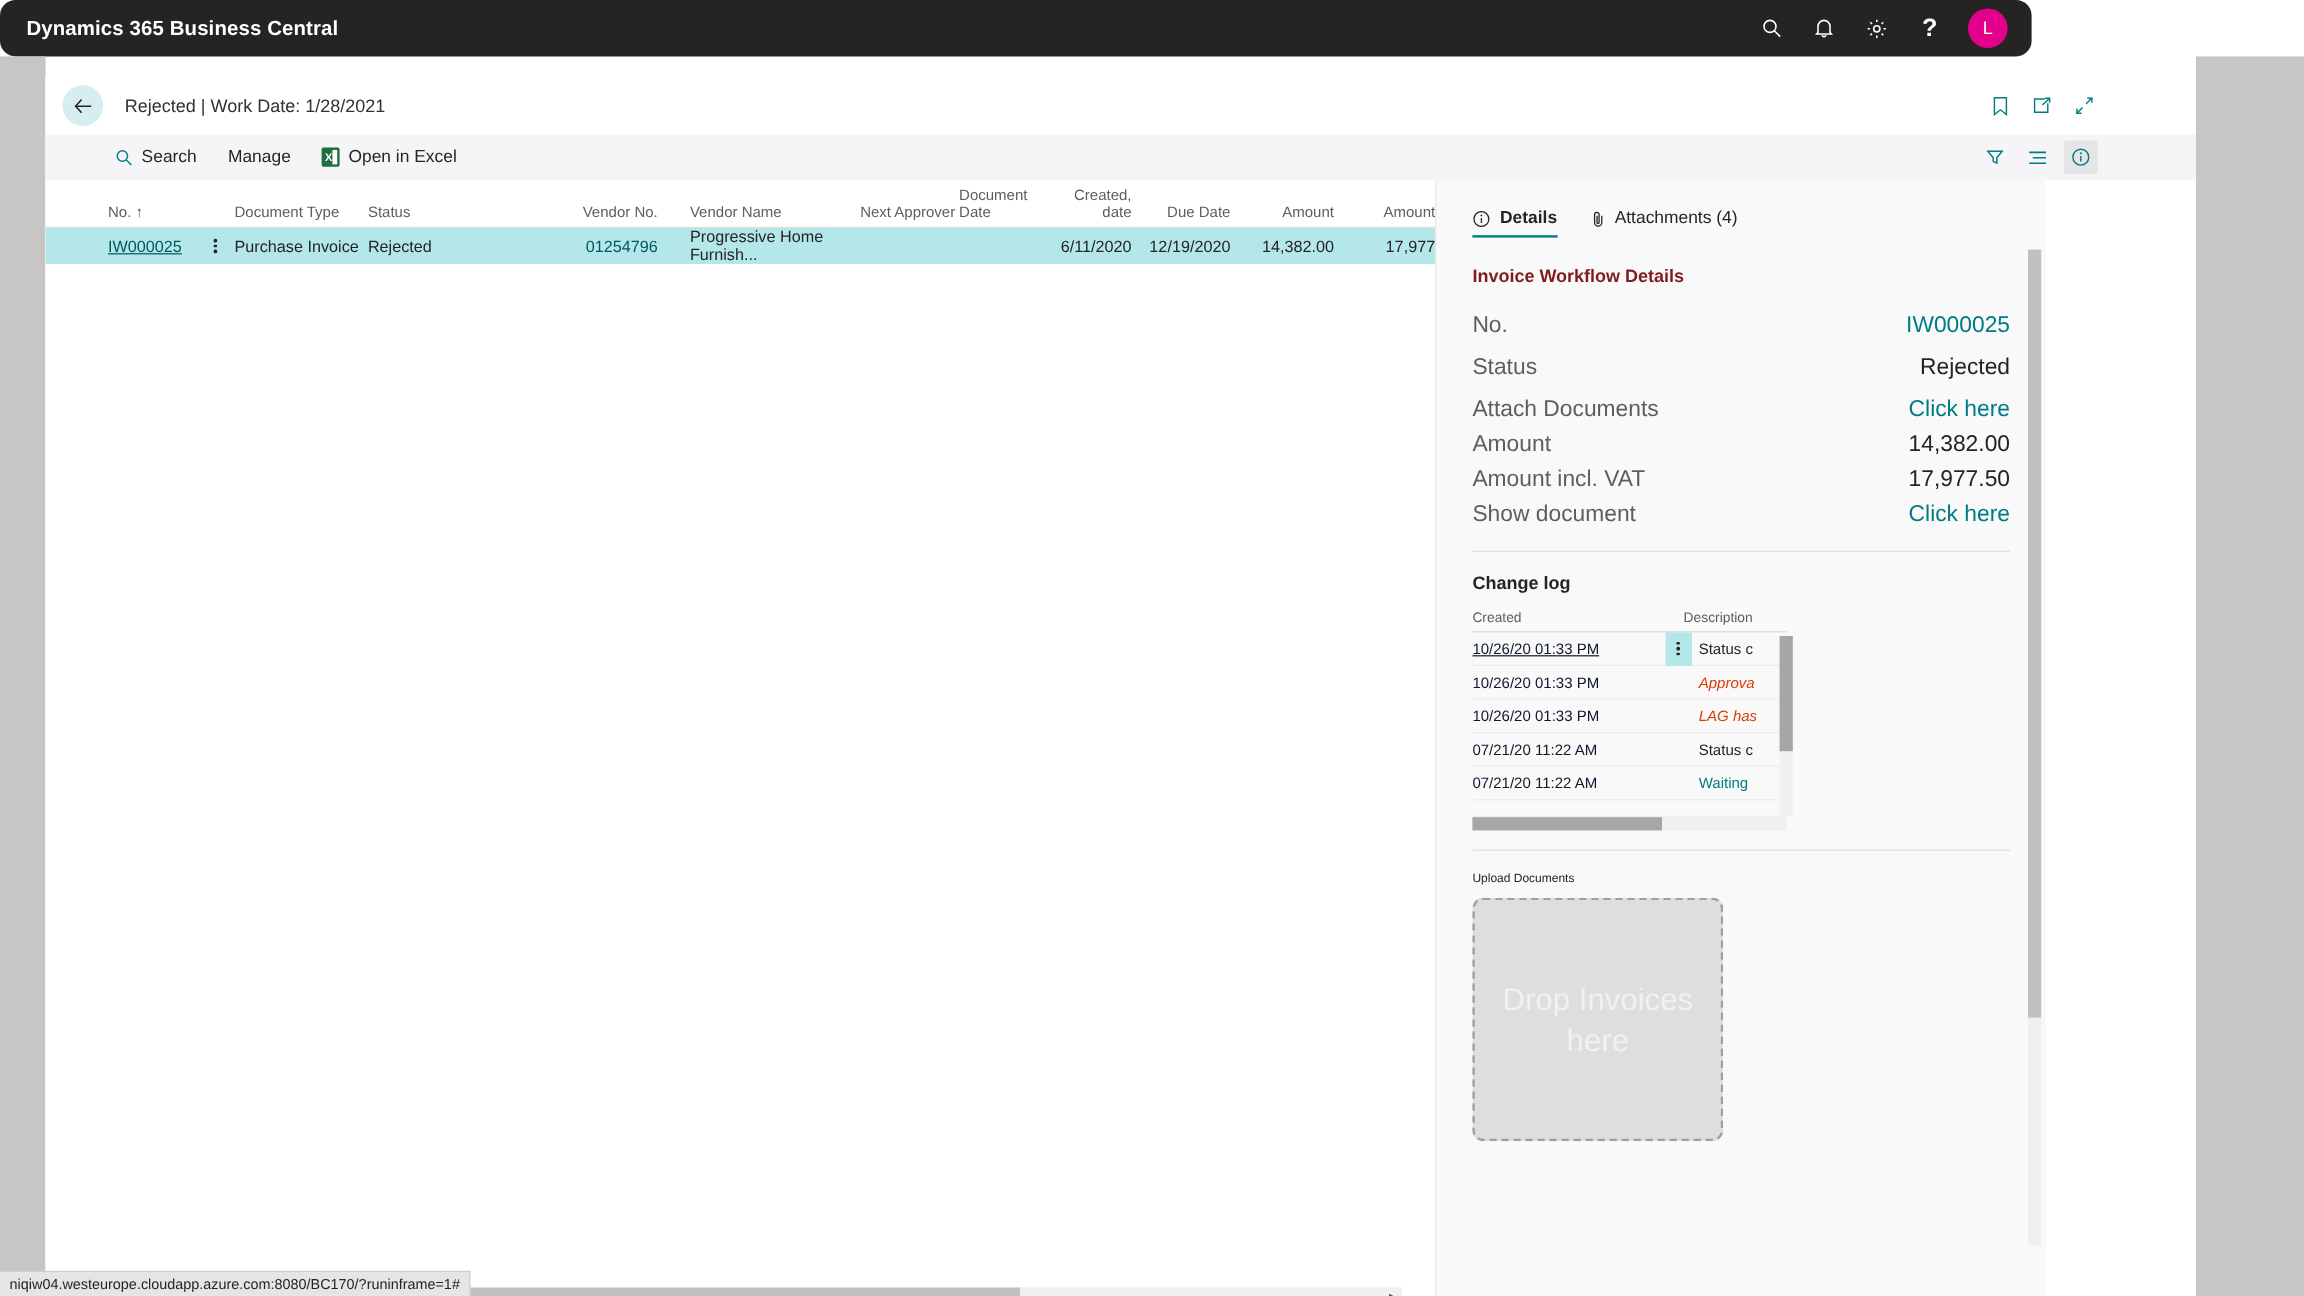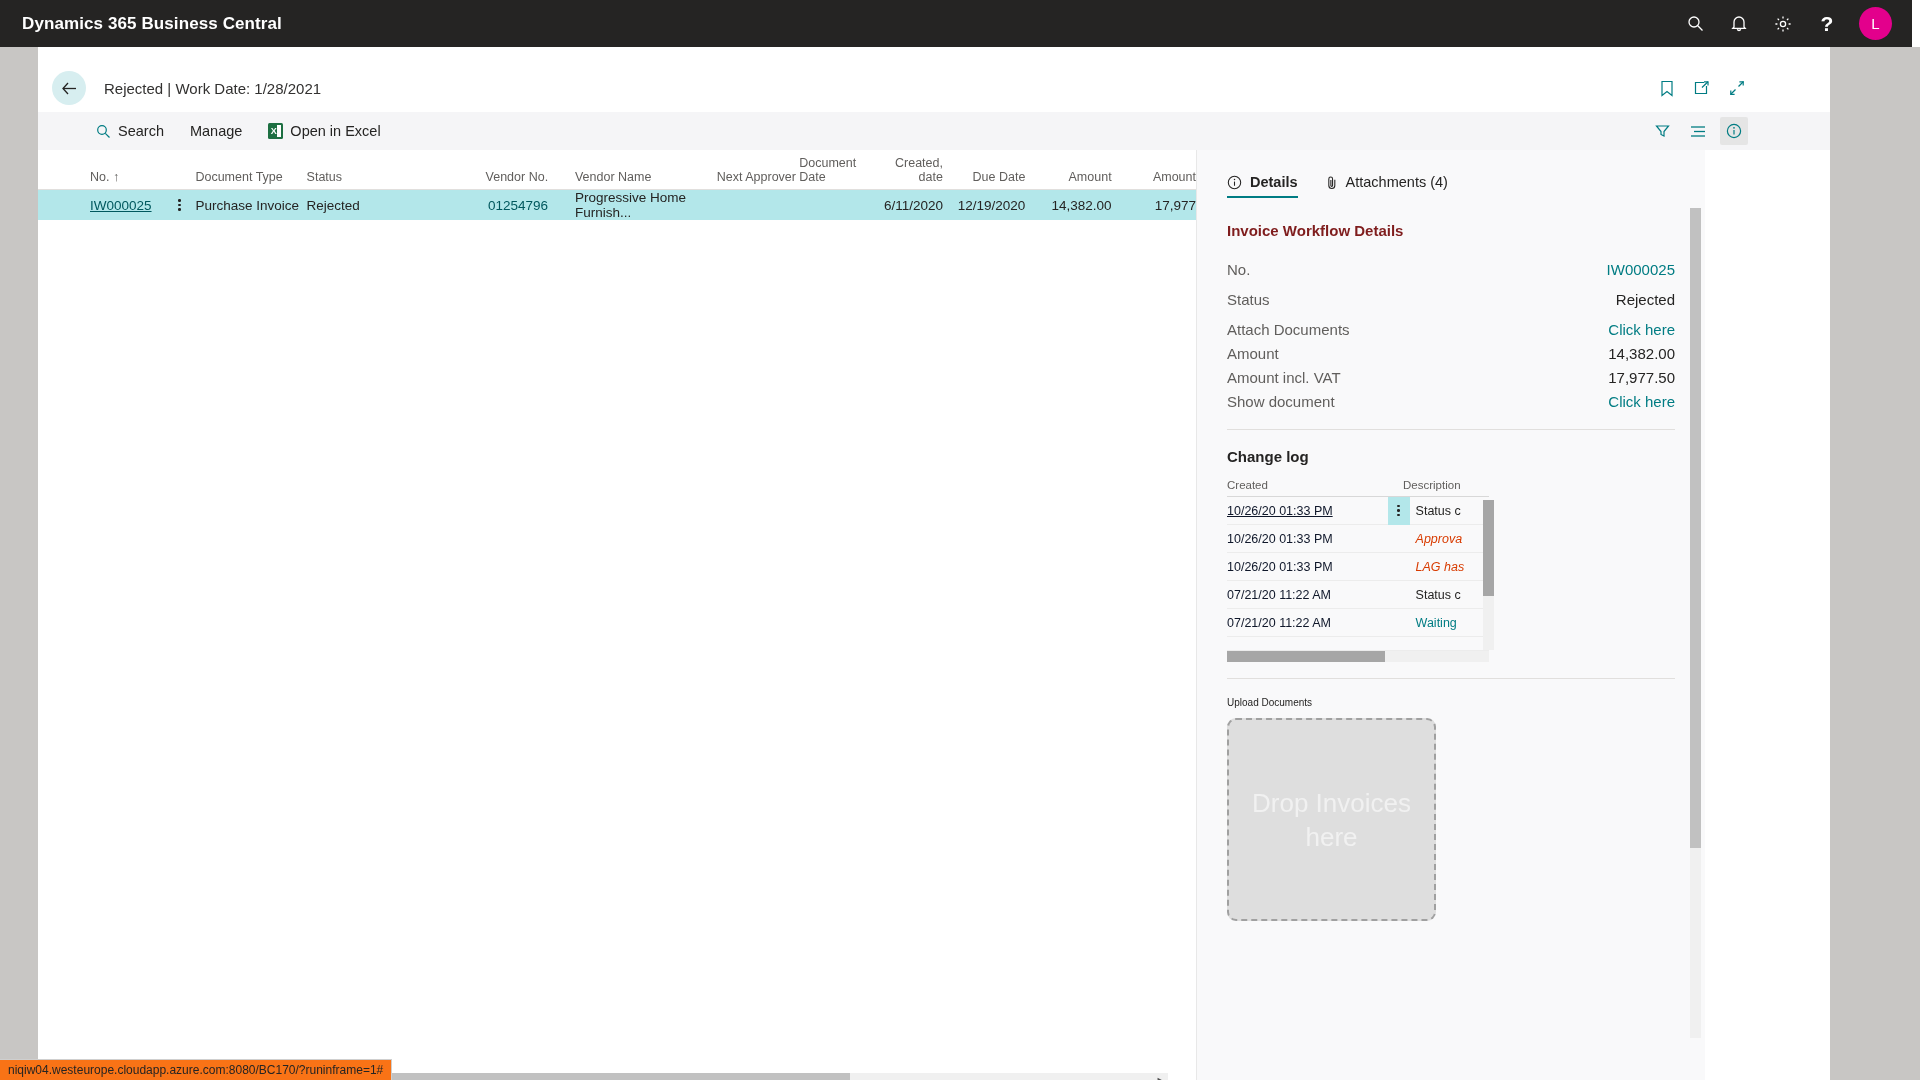--- a/index.html
+++ b/index.html
@@ -5,22 +5,22 @@
   * { box-sizing: border-box; margin: 0; padding: 0; }
   html, body {
     width: 1920px; height: 1080px;
     font-family: "Liberation Sans", sans-serif;
     background: #ffffff; overflow: hidden;
   }
   body { position: relative; }
 
   
   .topbar {
-    position: absolute; top: 0; left: 0; width: 1912px; height: 47px;
-    background: #252423; display: flex; align-items: center;
+    position: absolute; top: 0; left: 0; width: 1693px; height: 47px;
+    background: #252423; display: flex; align-items: center; border-radius: 13px;
   }
   .brand {
     color: #ffffff; font-size: 17px; font-weight: bold;
     margin-left: 22px; letter-spacing: .1px;
   }
   .topbar-right {
     margin-left: auto; display: flex; align-items: center;
     height: 47px; padding-right: 14px;
   }
   .tb-icon {
@@ -189,21 +189,21 @@
   }
   .fb-body {
     padding: 0 30px 0 30px; height: 880px; overflow: hidden; position: relative;
   }
   .fb-section-title {
     font-size: 15px; font-weight: bold; color: #7f1d1d;
     margin-top: 20px; margin-bottom: 18px;
   }
   .fb-row {
     display: flex; justify-content: space-between; align-items: center;
-    font-size: 15px; padding: 3.5px 0;
+    font-size: 19px; padding: 3.5px 0;
   }
   .fb-label { color: #605e5c; }
   .fb-value { color: #252423; }
   .fb-value.link { color: #007c83; cursor: pointer; }
   .fb-divider {
     height: 1px; background: #e1dfdd; margin: 16px 0 0 0;
   }
   .fb-changelog-title {
     font-size: 15px; font-weight: bold; color: #252423;
     margin-top: 18px; margin-bottom: 14px;
@@ -273,21 +273,21 @@
     background: #f0f0f0;
   }
   .fb-thumb {
     position: absolute; left: 0; top: 0; width: 11px; height: 640px;
     background: #c1c1c1;
   }
 
   
   .statusbar {
     position: absolute; left: 0; bottom: 0; height: 21px;
-    background: #f97316; border: 1px solid #cfcfcf; border-left: none;
+    background: #e5e5e5; border: 1px solid #cfcfcf; border-left: none;
     border-bottom: none; display: flex; align-items: center;
     padding: 0 8px; font-size: 12px; color: #252423; z-index: 50;
   }
 </style>
 </head>
 <body>
 
 <div class="topbar">
   <div class="brand">Dynamics 365 Business Central</div>
   <div class="topbar-right">

